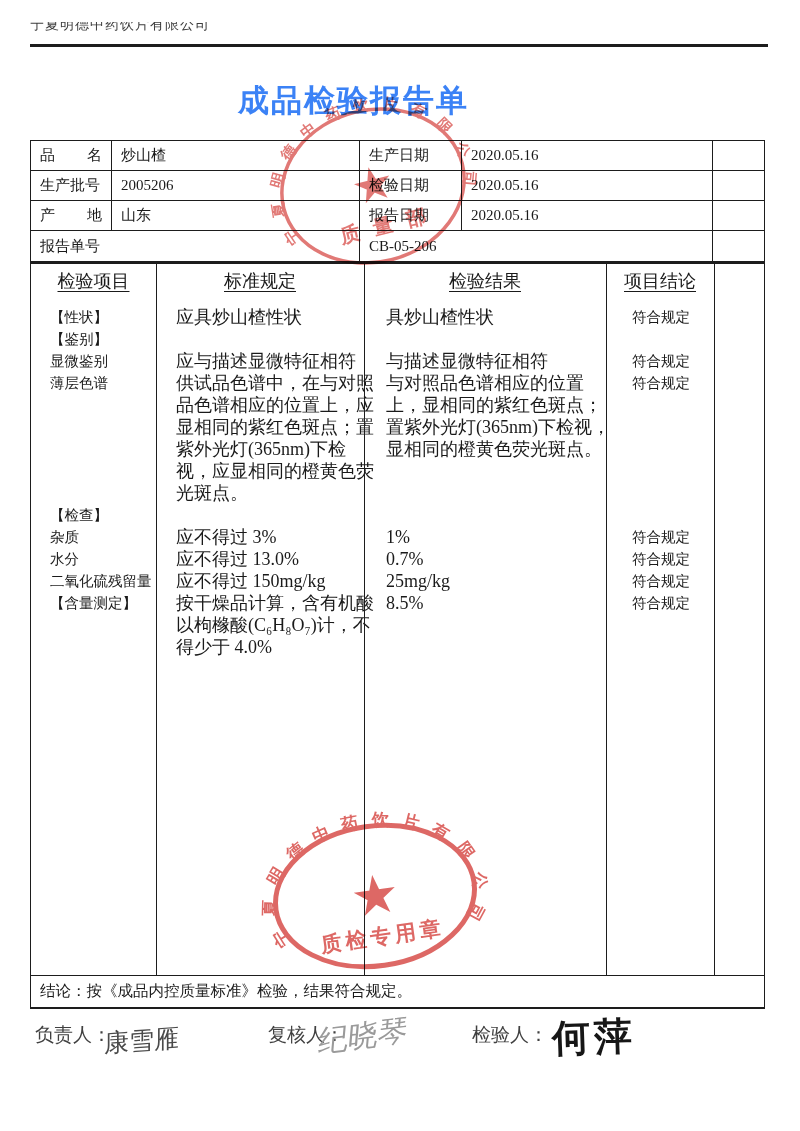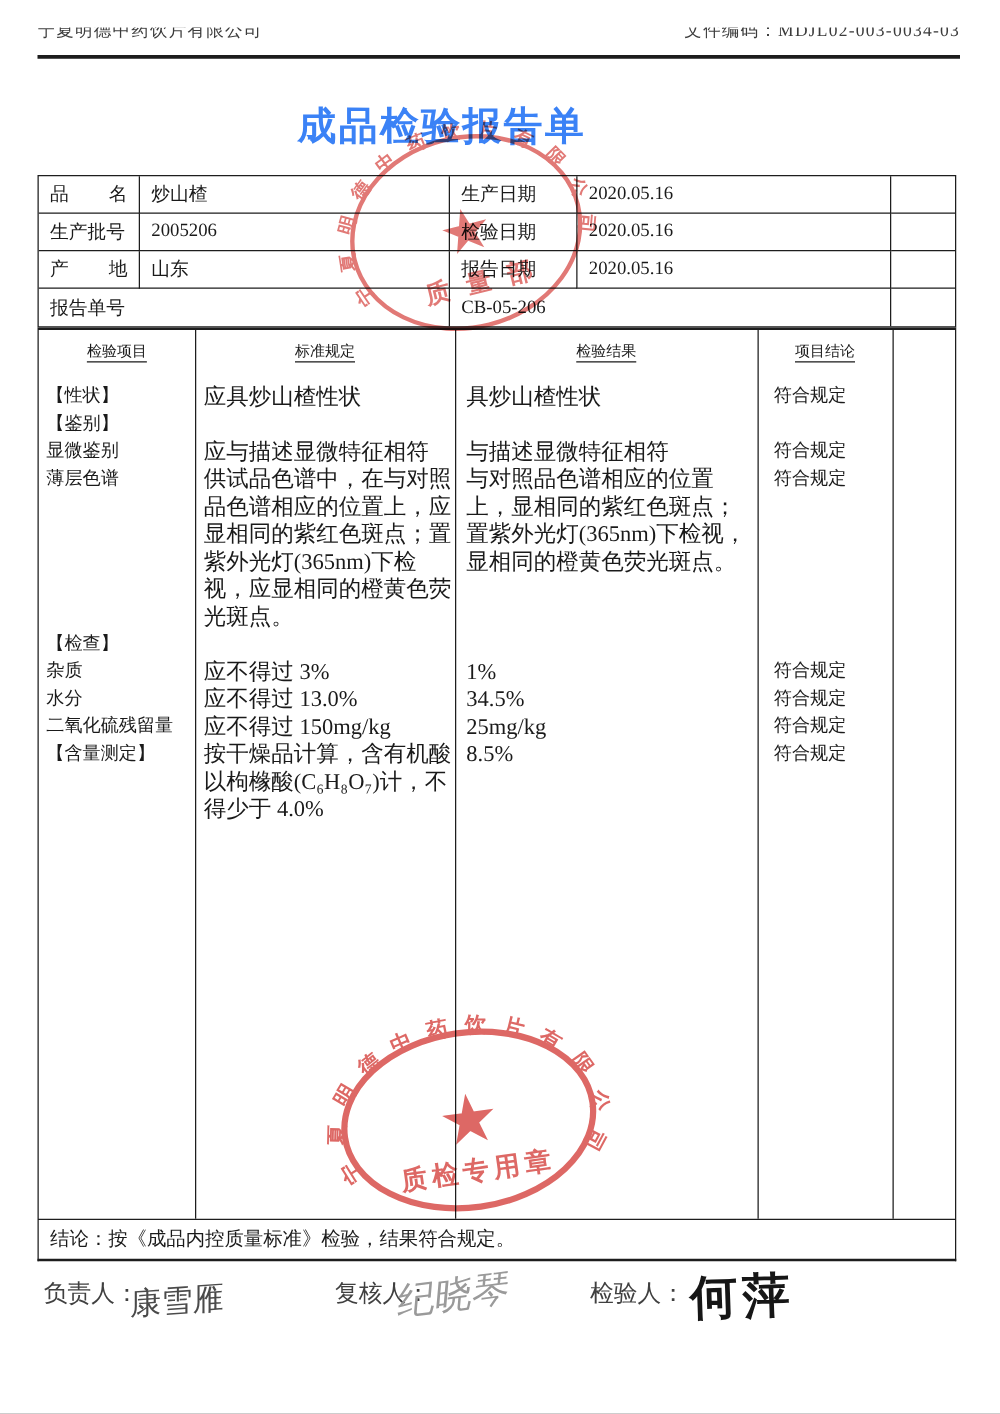--- a/index.html
+++ b/index.html
@@ -26,27 +26,27 @@
         display:flex; align-items:center; padding:0 9px; overflow:hidden; white-space:nowrap; }
   .ic.nr { border-right:none; }
   .ic.nb { border-bottom:none; }
   .ic .spread { width:62px; text-align:justify; text-align-last:justify; }
   .span2a { grid-column:1 / 3; }
   .span2b { grid-column:3 / 5; }
   
   .main-table { position:absolute; left:30px; top:262px; width:735px; height:714px;
     border:1.5px solid #1d1d1d; border-top:2.5px solid #1d1d1d; }
   .vline { position:absolute; top:0; bottom:0; width:1px; background:#1d1d1d; }
-  .mt-head { display:flex; height:34px; align-items:center; font-size:12px; }
+  .mt-head { display:flex; height:34px; align-items:center; font-size:18px; }
   .mt-head > div { text-align:center; }
   .mt-head span { text-decoration:underline; text-underline-offset:4px; }
   .h1 { width:125px; } .h2 { width:208px; } .h3 { width:242px; } .h4 { width:108px; }
   .mt-body { padding-top:8px; }
   .trow { display:flex; line-height:22px; font-size:14.5px; min-height:22px; }
-  .c1 { width:125px; padding-left:6px; }
+  .c1 { width:125px; padding-left:6px;margin-left:13px; }
   .c2 { width:208px; padding-left:7px; padding-right:3px; font-size:18px; }
   .c3 { width:242px; padding-left:9px; padding-right:5px; font-size:18px; }
   .c4 { width:108px; padding-left:13px; }
   
   .conclusion-row { position:absolute; left:30px; top:976px; width:735px; height:33px;
     border:1.5px solid #1d1d1d; border-top:none; border-bottom:2.5px solid #1d1d1d;
     display:flex; align-items:center; padding-left:9px; font-size:15.5px; }
   
   .sig-label { position:absolute; top:1022px; font-size:19px; color:#404040; }
   .sig { position:absolute; color:#3a3a3a; white-space:nowrap; }
@@ -60,21 +60,20 @@
   svg text, svg textPath { font-family:"Liberation Serif","DejaVu Serif",serif; font-weight:700; }
 </style>
 </head>
 <body>
 
 <div id="page">
 
   <div class="lh-row">
     <div class="lh-inner">
       <span>宁夏明德中药饮片有限公司</span>
-      <span>文件编码：MDJL02-003-0034-03</span>
     </div>
   </div>
   <div class="lh-rule"></div>
 
   <div class="title">成品检验报告单</div>
 
   <div class="info-table">
     <div class="ic">
         <span class="spread">品　名</span>
       </div>
@@ -148,21 +147,21 @@
       </div>
       <div class="trow">
         <div class="c1">杂质</div>
         <div class="c2">应不得过 3%</div>
         <div class="c3">1%</div>
         <div class="c4">符合规定</div>
       </div>
       <div class="trow">
         <div class="c1">水分</div>
         <div class="c2">应不得过 13.0%</div>
-        <div class="c3">34.5%</div>
+        <div class="c3">0.7%</div>
         <div class="c4">符合规定</div>
       </div>
       <div class="trow">
         <div class="c1">二氧化硫残留量</div>
         <div class="c2">应不得过 150mg/kg</div>
         <div class="c3">25mg/kg</div>
         <div class="c4">符合规定</div>
       </div>
       <div class="trow">
         <div class="c1">【含量测定】</div>

